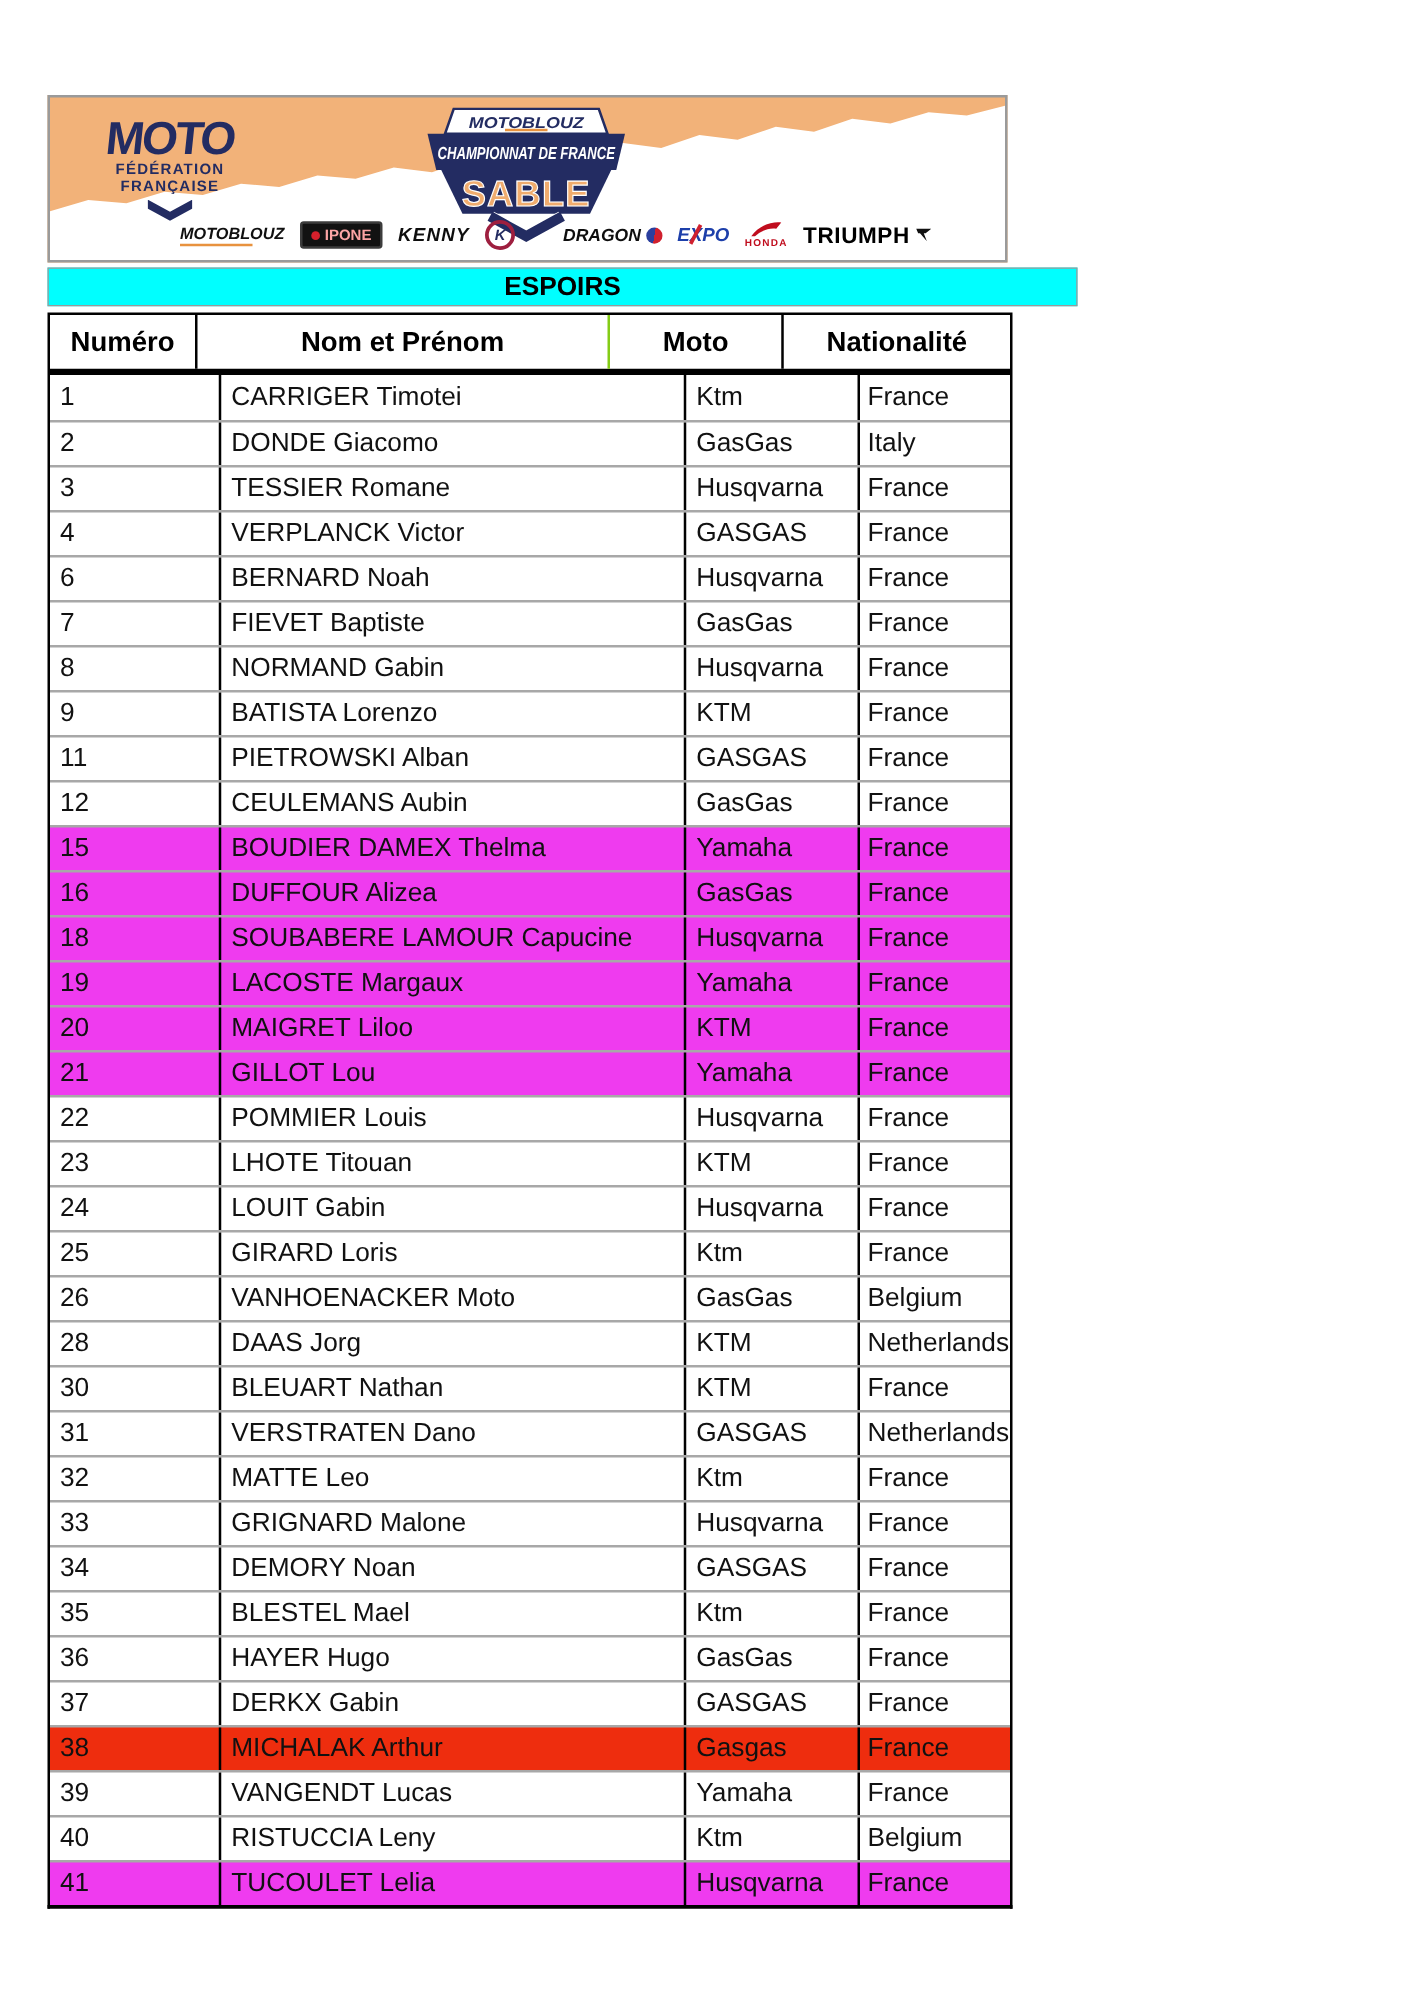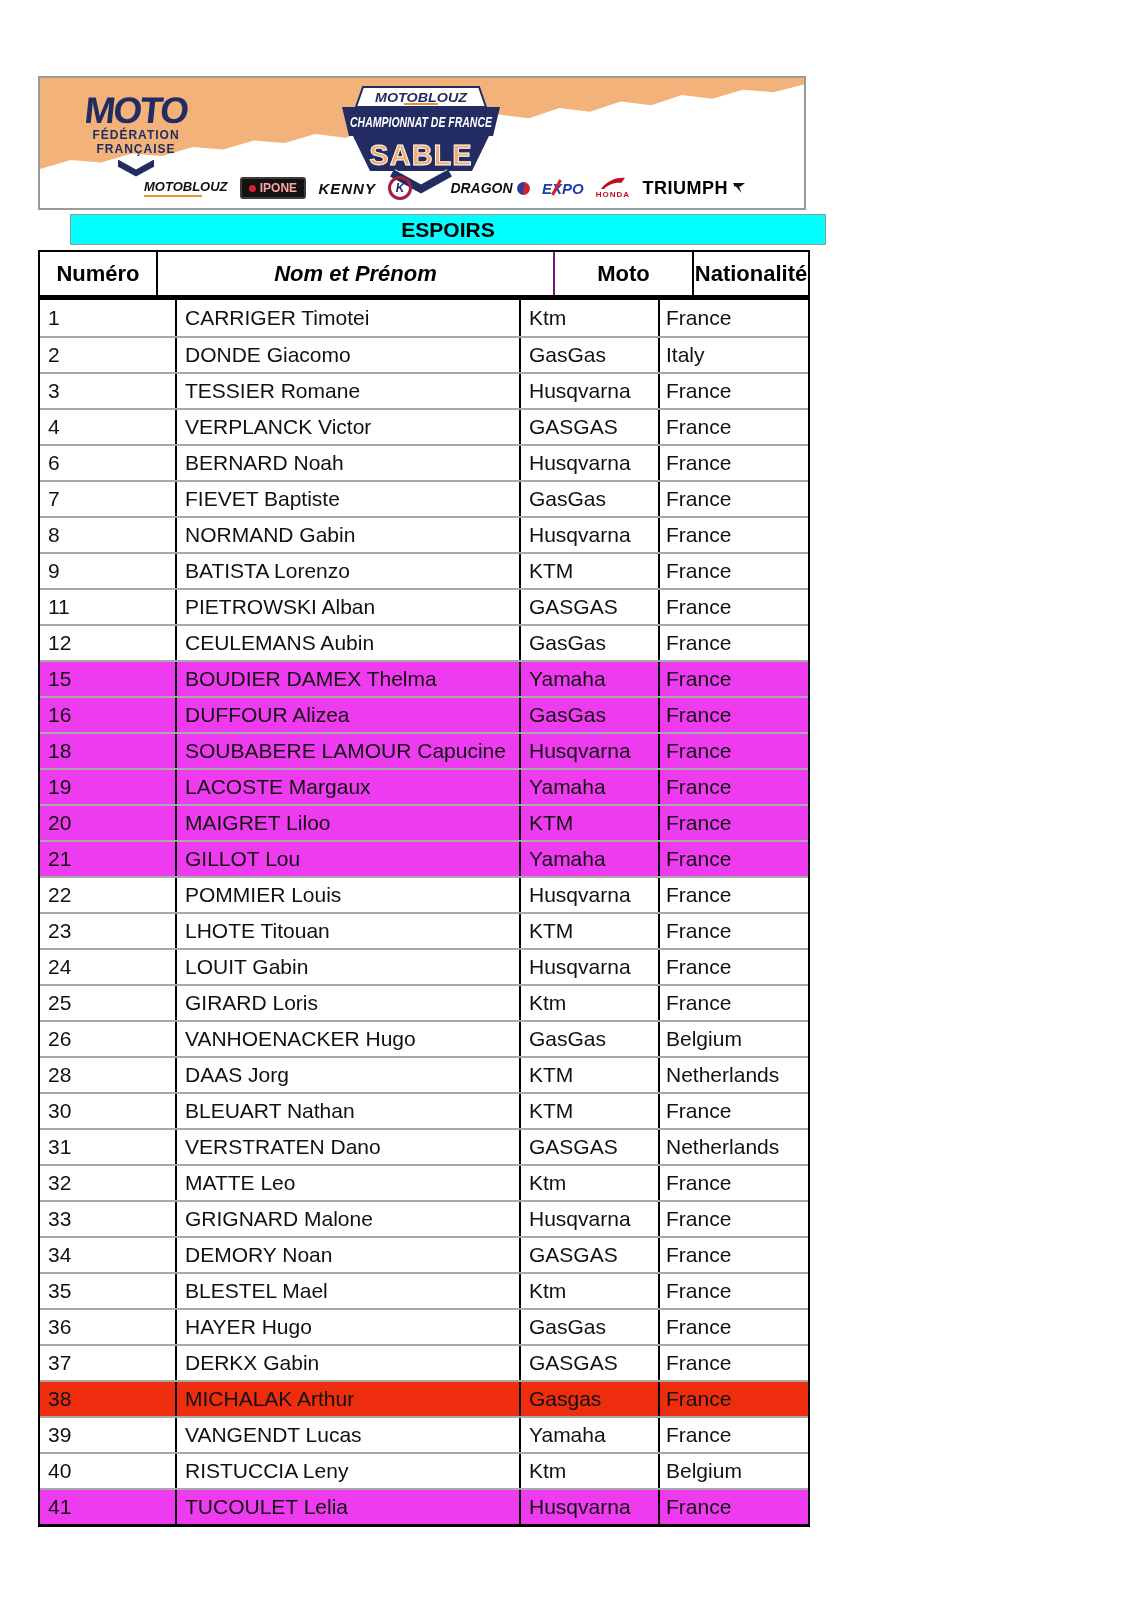--- a/index.html
+++ b/index.html
@@ -48,49 +48,49 @@
     background:linear-gradient(100deg,#2a3f9e 50%, #d0202e 50%); }
   .sp-expo { position:relative; color:#1d3faa; font-weight:900; font-style:italic; font-size:15px; }
   .expo-slash { position:absolute; left:13px; top:-1px; width:3px; height:17px;
     background:#d0202e; transform:rotate(28deg); }
   .sp-honda { display:flex; flex-direction:column; align-items:center; gap:0; }
   .sp-honda-label { color:#c00d1e; font-weight:900; font-size:8px; letter-spacing:1px; }
   .sp-triumph { font-weight:900; font-size:18px; letter-spacing:0.5px; color:#000000; }
 
   
   .cyan-band {
-    position:absolute; left:38px; top:214px; width:756px; height:31px;
+    position:absolute; left:38px; top:214px; width:824px; height:31px;
     border:1px solid #9a9a9a; box-sizing:border-box;
     display:flex; align-items:center; justify-content:center;
-    font-size:21px; font-weight:bold; color:#000;margin-left:32px;
+    font-size:21px; font-weight:bold; color:#000;
   }
 
   
   .rtable { position:absolute; left:38px; top:250px; width:772px; }
   .thead {
     display:flex; height:50px; background:#ffffff; box-sizing:border-box; width:772px;
     border:2px solid #000; border-bottom:5px solid #000;
     font-weight:bold; font-size:22px; color:#000;
   }
   .th { display:flex; align-items:center; justify-content:center; box-sizing:border-box; }
   .th1 { width:118px; border-right:2px solid #000; }
-  .th2 { width:397px; border-right:2px solid #701a75;font-style:italic; }
+  .th2 { width:330px; border-right:2px solid #84cc16; }
   .th3 { width:139px; border-right:2px solid #000; }
   .th4 { flex:1; }
 
   .tbody {
     width:772px; box-sizing:border-box;
     border-left:2px solid #000; border-right:2px solid #000; border-bottom:3px solid #000;
   }
   .trow { display:flex; height:36px; background:#ffffff; box-sizing:border-box; }
   .trow + .trow { border-top:2px solid #A8A8A8; }
   .tcell { display:flex; align-items:center; box-sizing:border-box; font-size:21px; color:#111;
     padding-left:8px; white-space:nowrap; overflow:hidden; }
   .cell-numero { width:137px; border-right:2px solid #000; }
-  .cell-name { width:344px; border-right:2px solid #000; }
+  .cell-name { width:372px; border-right:2px solid #000; }
   .cell-moto { width:139px; border-right:2px solid #000; }
   .cell-nationality { flex:1; padding-left:6px; }
 </style>
 </head>
 <body>
 
 <div class="page">
 
   <div class="banner-box" style="background: rgb(242, 178, 121);">
     <div class="white-slash"></div>
@@ -278,21 +278,21 @@
           <div class="tcell cell-nationality">France</div>
         </div>
         <div class="trow">
           <div class="tcell cell-numero">25</div>
           <div class="tcell cell-name">GIRARD Loris</div>
           <div class="tcell cell-moto">Ktm</div>
           <div class="tcell cell-nationality">France</div>
         </div>
         <div class="trow">
           <div class="tcell cell-numero">26</div>
-          <div class="tcell cell-name">VANHOENACKER Hugo</div>
+          <div class="tcell cell-name">VANHOENACKER Moto</div>
           <div class="tcell cell-moto">GasGas</div>
           <div class="tcell cell-nationality">Belgium</div>
         </div>
         <div class="trow">
           <div class="tcell cell-numero">28</div>
           <div class="tcell cell-name">DAAS Jorg</div>
           <div class="tcell cell-moto">KTM</div>
           <div class="tcell cell-nationality">Netherlands</div>
         </div>
         <div class="trow">

